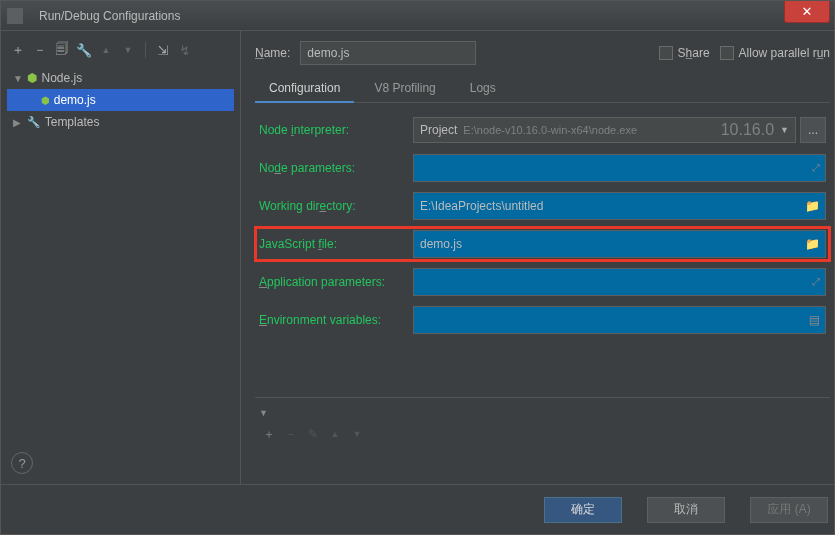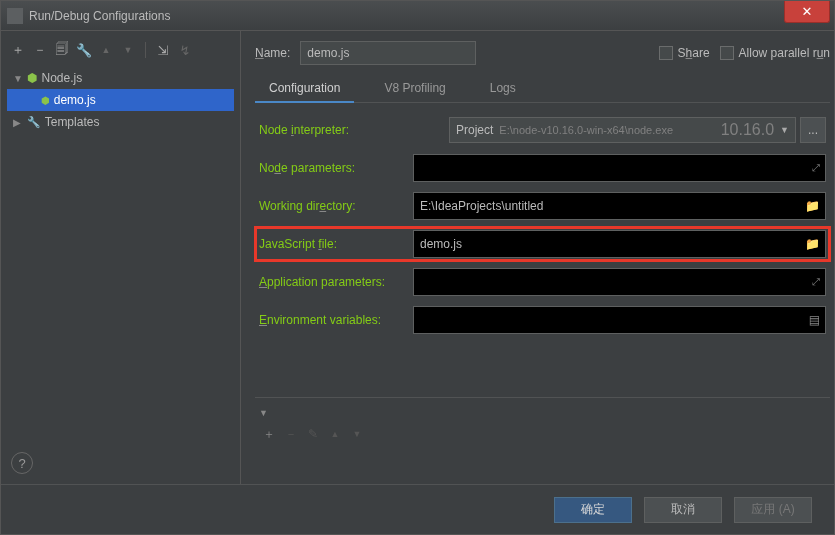--- a/index.html
+++ b/index.html
@@ -1,18 +1,18 @@
 <!DOCTYPE html>
 <html><head>
 <meta charset="utf-8">
 <style>
 * { box-sizing: border-box; margin: 0; padding: 0; font-family: "Segoe UI", Arial, sans-serif; }
 body { width: 835px; height: 535px; background: #3c3f41; border: 1px solid #555; overflow: hidden; }
 
-.titlebar { height: 30px; background: linear-gradient(#4a4d4f, #3c3f41); display: flex; align-items: center; padding: 0 0 0 6px; border-bottom: 1px solid #555; }
+.titlebar { height: 30px; background: linear-gradient(#4a4d4f, #3c3f41); display: flex; align-items: center; padding: 0 0 0 6px; border-bottom: 1px solid #555; gap: 10px; }
 .titlebar .app-icon { width: 16px; height: 16px; background: #5c5f61; margin-right: 6px; }
 .titlebar .title { color: #bbb; font-size: 12px; flex: 1; }
 .titlebar .close-btn { width: 46px; height: 22px; background: #c8413b; border-radius: 0 0 3px 3px; margin-top: -8px; display: flex; align-items: center; justify-content: center; color: #fff; font-size: 13px; border: 1px solid #9a2f2a; border-top: none; margin-right: 4px; }
 
 .main { display: flex; height: calc(100% - 30px - 50px); }
 
 .sidebar { width: 240px; border-right: 1px solid #555; padding: 6px 6px 10px 6px; display: flex; flex-direction: column; }
 .toolbar { display: flex; gap: 4px; padding: 4px 2px 8px 2px; align-items: center; }
 .toolbar .tbtn { width: 18px; height: 18px; color: #aaa; display: flex; align-items: center; justify-content: center; font-size: 13px; }
 .toolbar .sep { width: 1px; height: 16px; background: #555; margin: 0 4px; }
@@ -30,45 +30,45 @@
 .help-circle { width: 22px; height: 22px; border: 1px solid #666; border-radius: 50%; color: #999; font-size: 13px; display: flex; align-items: center; justify-content: center; margin: 8px 0 0 4px; }
 
 .detail { flex: 1; display: flex; flex-direction: column; padding: 10px 4px 6px 14px; overflow: hidden; }
 .name-row { display: flex; align-items: center; gap: 10px; margin-bottom: 10px; }
 .label { color: #bbb; font-size: 12px; }
 .underline { text-decoration: underline; text-decoration-color: #888; }
 .txt-input { background: #45494a; border: 1px solid #5e6060; color: #bbb; font-size: 12px; height: 24px; padding: 2px 6px; flex: 1; }
 .chk-wrap { display: flex; align-items: center; gap: 5px; }
 .chk { width: 14px; height: 14px; background: #45494a; border: 1px solid #6a6c6c; }
 
-.tabs { display: flex; border-bottom: 1px solid #515354; height: 28px; gap: 16px; }
+.tabs { display: flex; border-bottom: 1px solid #515354; height: 28px; gap: 6px; }
 .tab { padding: 6px 14px 0 14px; color: #999; font-size: 12px; height: 28px; }
 .tab.active { color: #d0d0d0; border-bottom: 2px solid #4a88c7; }
 
 .form { padding: 14px 4px 4px 4px; border-bottom: 1px solid #515354; }
 .form-row { display: flex; align-items: center; margin-bottom: 12px; height: 26px; }
 .form-row.highlighted { outline: 3px solid #e8382a; outline-offset: 2px;}
-.form-label { width: 154px; color: #84cc16; font-size: 12px; }
+.form-label { width: 154px; color: #22c55e; font-size: 12px; }
 .form-field { flex: 1; position: relative; display: flex; align-items: center; }
-.finput { background: #000000; border: 1px solid #5e6060; color: #bbb; font-size: 12px; height: 28px; padding: 2px 26px 2px 6px; width: 100%; }
+.finput { background: #0369a1; border: 1px solid #5e6060; color: #bbb; font-size: 12px; height: 28px; padding: 2px 26px 2px 6px; width: 100%; }
 .field-icon { position: absolute; right: 6px; color: #888; font-size: 12px; }
-.interpreter-field { display: flex; gap: 4px; flex: 1; margin-left: 36px; }
+.interpreter-field { display: flex; gap: 4px; flex: 1; }
 .interp-select { flex: 1; background: #45494a; border: 1px solid #5e6060; height: 26px; display: flex; align-items: center; padding: 0 6px; color: #bbb; font-size: 12px; gap: 6px; }
 .interp-select .path { color: #808080; flex: 1; font-size: 11px; }
 .interp-select .ver { color: #808080; font-size: 16px; }
 .interp-select .dd { color: #aaa; font-size: 9px; }
 .ellipsis-btn { width: 26px; height: 26px; background: #4c5052; border: 1px solid #5e6060; color: #bbb; font-size: 12px; display: flex; align-items: center; justify-content: center; }
 
 .before-launch { padding: 10px 4px; }
 .bl-header { display: flex; align-items: center; gap: 6px; color: #bbb; font-size: 12px; margin-bottom: 8px; }
 .bl-toolbar { display: flex; gap: 6px; padding-left: 2px; }
 .bl-toolbar .bbtn { width: 16px; height: 16px; color: #888; font-size: 12px; display: flex; align-items: center; justify-content: center; }
 .bl-toolbar .bbtn.disabled { color: #555; }
 
-.footer { height: 50px; border-top: 1px solid #515354; display: flex; justify-content: flex-end; align-items: center; gap: 12px; padding: 0 22px; }
+.footer { height: 50px; border-top: 1px solid #515354; display: flex; justify-content: flex-end; align-items: center; gap: 25px; padding: 0 6px; }
 .btn { min-width: 78px; height: 26px; border: 1px solid #5e6060; background: #4c5052; color: #bbb; font-size: 12px; display: flex; align-items: center; justify-content: center; padding: 0 10px; }
 .btn.primary { background: #365880; border-color: #4c708c; color: #d8d8d8; }
 .btn.disabled { color: #777; }
 
 .expand-icon { font-size: 10px; }
 </style>
 </head>
 <body>
 
 <div class="titlebar">

